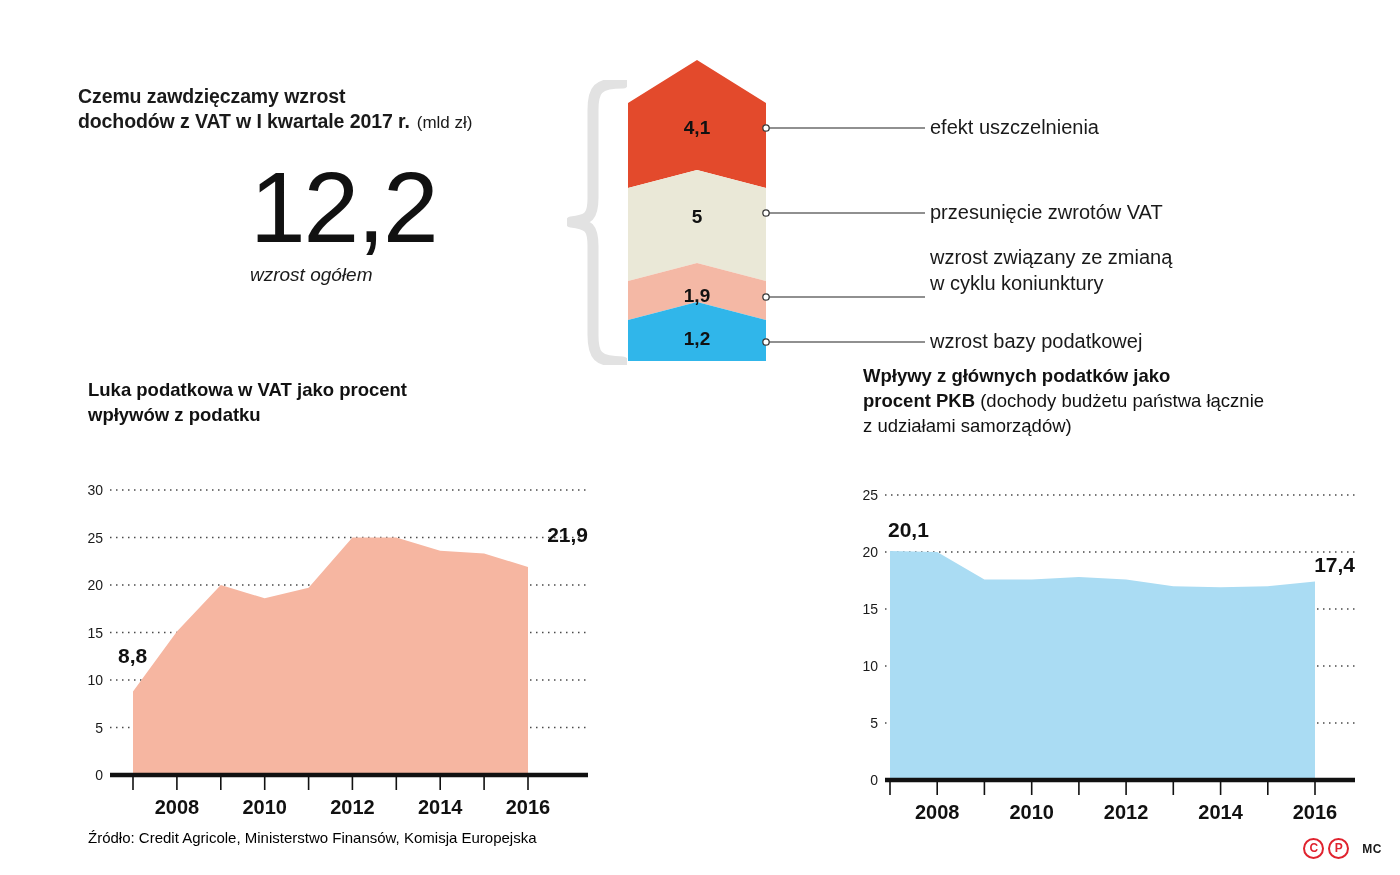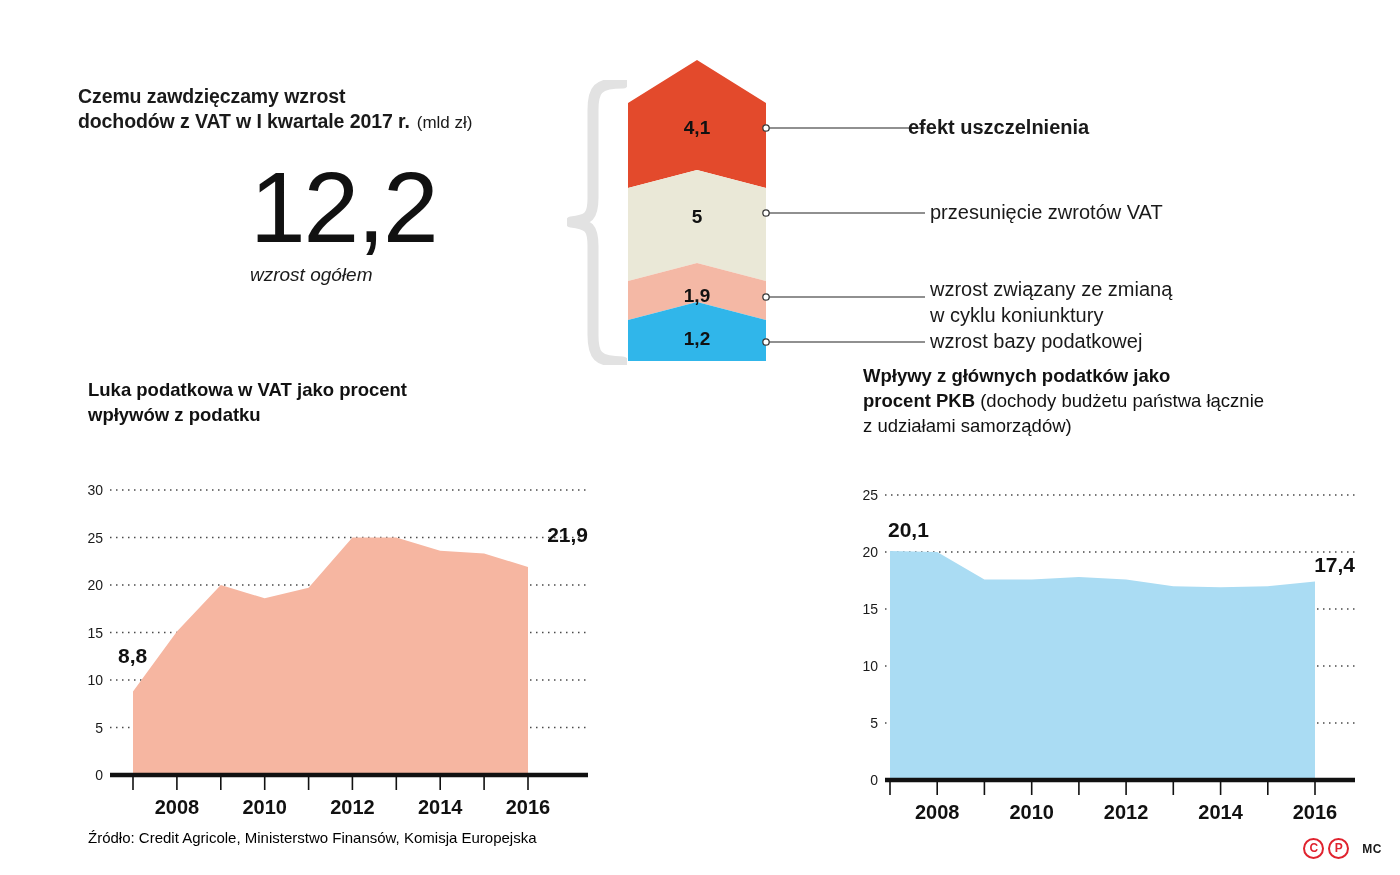--- a/index.html
+++ b/index.html
@@ -202,25 +202,25 @@
     <line x1="13" y1="80" x2="170" y2="80" stroke="#6b6b6b" stroke-width="1.3"></line>
     <line x1="13" y1="165" x2="170" y2="165" stroke="#6b6b6b" stroke-width="1.3"></line>
     <line x1="13" y1="249" x2="170" y2="249" stroke="#6b6b6b" stroke-width="1.3"></line>
     <line x1="13" y1="294" x2="170" y2="294" stroke="#6b6b6b" stroke-width="1.3"></line>
     <circle cx="11" cy="80" r="3.2" fill="#ffffff" stroke="#3a3a3a" stroke-width="1.3"></circle>
     <circle cx="11" cy="165" r="3.2" fill="#ffffff" stroke="#3a3a3a" stroke-width="1.3"></circle>
     <circle cx="11" cy="249" r="3.2" fill="#ffffff" stroke="#3a3a3a" stroke-width="1.3"></circle>
     <circle cx="11" cy="294" r="3.2" fill="#ffffff" stroke="#3a3a3a" stroke-width="1.3"></circle>
   </svg>
 
-  <div class="legend-label" style="left:908px; top:86px;font-weight:bold;">efekt uszczelnienia</div>
+  <div class="legend-label" style="left:930px; top:86px;">efekt uszczelnienia</div>
 
   <div class="legend-label" style="left:930px; top:171px;">przesunięcie zwrotów VAT</div>
 
-  <div class="legend-label" style="left:930px; top:248px;">
+  <div class="legend-label" style="left:930px; top:216px;">
     <div>wzrost związany ze zmianą</div>
     <div>w cyklu koniunktury</div>
   </div>
 
   <div class="legend-label" style="left:930px; top:300px;">wzrost bazy podatkowej</div>
 </div>
 
 <div class="chart-title" style="left:88px; top:377px; width:470px;">
   <div>Luka podatkowa w VAT jako procent</div>
   <div>wpływów z podatku</div>

